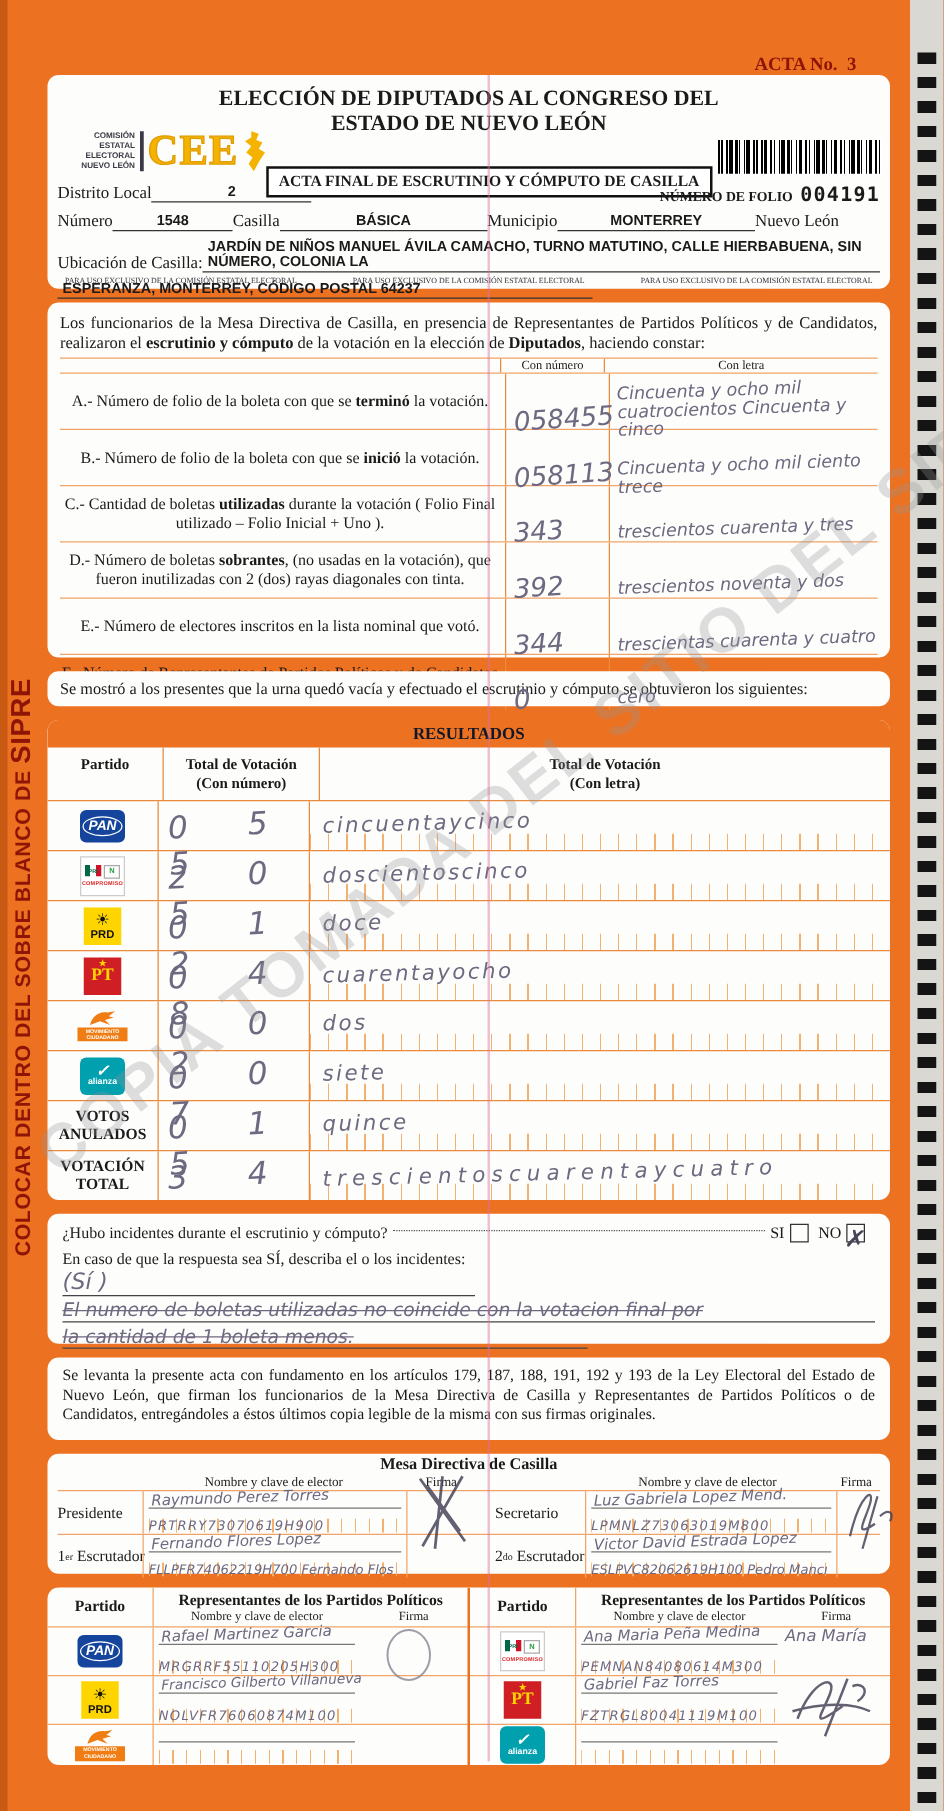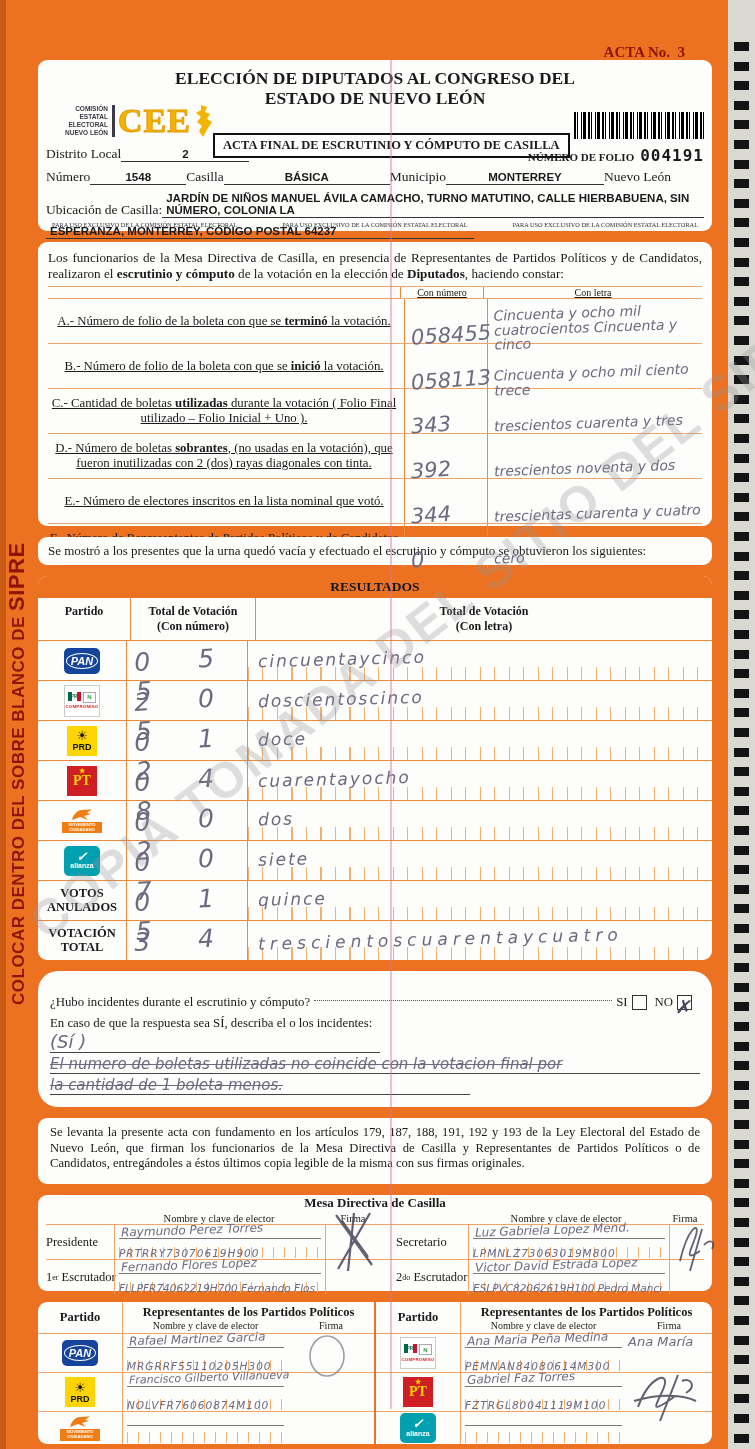--- a/index.html
+++ b/index.html
@@ -32,21 +32,21 @@
   .folio{position:absolute;right:8px;top:86px;font-size:11px;font-weight:bold;font-family:"Liberation Serif",serif;}
   .folio b{font-family:"DejaVu Sans Mono",monospace;font-size:16px;font-weight:bold;letter-spacing:1px;margin-left:6px;}
   .fields{position:absolute;left:8px;right:8px;top:86px;font-family:"Liberation Serif",serif;font-size:13.5px;}
   .frow{display:flex;align-items:flex-end;margin-bottom:7px;}
   .fval{border-bottom:1px solid #333;text-align:center;font-family:"Liberation Sans",sans-serif;font-size:11.5px;font-weight:bold;padding:0 4px 1px;}
   .uso-row{position:absolute;left:0;right:0;bottom:3px;display:flex;justify-content:space-between;padding:0 14px;}
   .uso{font-size:6.3px;color:#2e2e38;font-family:"Liberation Serif",serif;}
   
   .cp{height:272px;padding:8px 10px 4px;}
   .intro{font-family:"Liberation Serif",serif;font-size:13.2px;line-height:1.22;text-align:justify;}
-  .ctable{margin-top:4px;border-top:1px solid #f0a468;text-decoration:underline;}
+  .ctable{margin-top:4px;border-top:1px solid #f0a468;}
   .chead{display:flex;border-bottom:1px solid #f0a468;font-family:"Liberation Serif",serif;font-size:10px;text-align:center;}
   .crow{display:flex;border-bottom:1px solid #f0a468;min-height:44px;align-items:center;position:relative;}
   .clabel{width:352px;font-family:"Liberation Serif",serif;font-size:12.8px;line-height:1.2;padding:3px 4px 3px 0;text-align:center;}
   .cnum{width:82px;border-left:1px solid #e98a3c;align-self:stretch;position:relative;}
   .clet{flex:1;border-left:1px solid #e98a3c;align-self:stretch;position:relative;padding-left:6px;}
   .hw{font-family:"DejaVu Sans",sans-serif;font-style:italic;color:#6e6880;}
   .hw-num{position:absolute;left:6px;bottom:-4px;font-size:21px;transform:rotate(-4deg);z-index:5;}
   .hw-let{position:absolute;left:6px;bottom:2px;font-size:14px;transform:rotate(-2deg);white-space:nowrap;z-index:5;}
   .hw-let.two{white-space:normal;line-height:1.05;bottom:-6px;}
   
@@ -78,21 +78,21 @@
   .prd .sun{font-size:13px;line-height:1;}
   .prd b{font-size:9px;}
   .pt{width:30px;height:30px;background:#cf1f25;display:flex;align-items:center;justify-content:center;color:#ffd500;font-weight:bold;font-size:14px;position:relative;font-family:"Liberation Serif",serif;}
   .pt .star{position:absolute;top:1px;left:50%;margin-left:-3px;font-size:7px;color:#ffd500;}
   .mc{width:40px;display:flex;flex-direction:column;align-items:center;}
   .mc .bar{background:#f07d13;color:#fff;font-size:4.2px;font-weight:bold;padding:1px 2px;line-height:1.1;text-align:center;}
   .al{width:36px;height:30px;background:#00a0af;border-radius:5px;display:flex;flex-direction:column;align-items:center;justify-content:center;color:#fff;}
   .al .chk{font-size:13px;font-weight:bold;font-style:italic;line-height:.8;}
   .al span{font-size:7px;font-weight:bold;}
   
-  .ip{height:88px;font-family:"Liberation Serif",serif;font-size:12.8px;padding:24px 12px;border-radius:20px;}
+  .ip{height:88px;font-family:"Liberation Serif",serif;font-size:12.8px;padding:8px 12px;}
   .iq{display:flex;align-items:center;}
   .dots{flex:1;border-bottom:1px dotted #555;margin:0 4px 4px;}
   .chk-box{display:inline-block;width:13px;height:13px;border:1px solid #333;margin:0 8px 0 4px;position:relative;vertical-align:-2px;}
   .chk-box .x{position:absolute;left:-2px;top:-1px;font-size:20px;color:#4a4458;font-weight:bold;transform:rotate(8deg);font-family:"DejaVu Sans",sans-serif;}
   .iline{margin-top:6px;}
   .wline{border-bottom:1px solid #444;}
   .hw-strike{text-decoration:line-through;text-decoration-color:#6e6880;}
   .inc1{display:block;font-size:15px;margin-top:2px;}
   
   .lp{font-family:"Liberation Serif",serif;font-size:12.6px;line-height:1.25;text-align:justify;padding:7px 12px;height:52px;}

